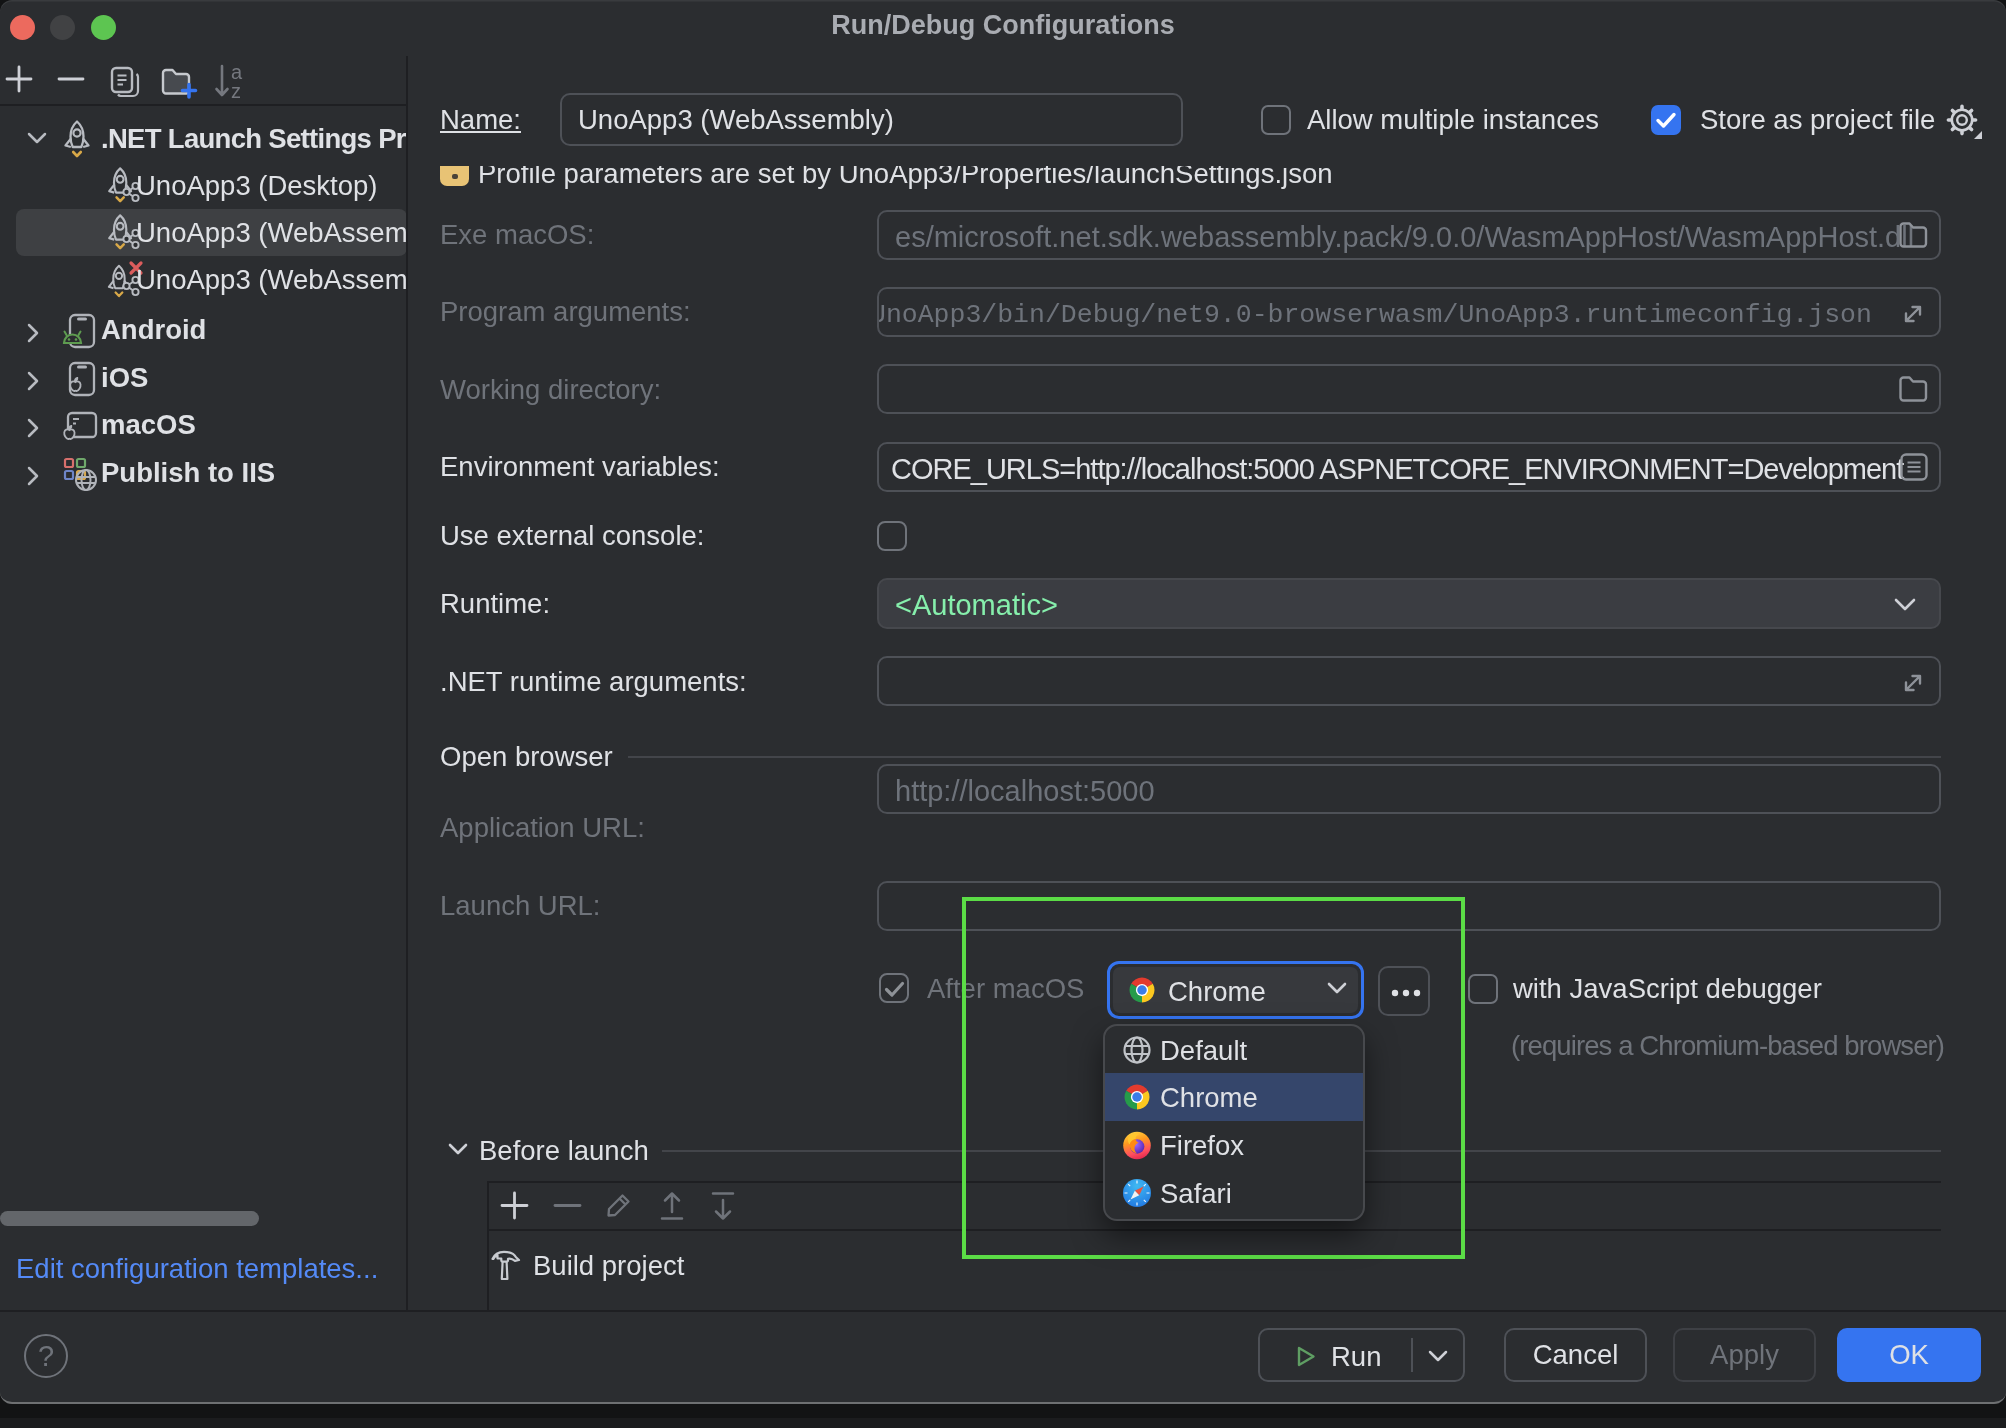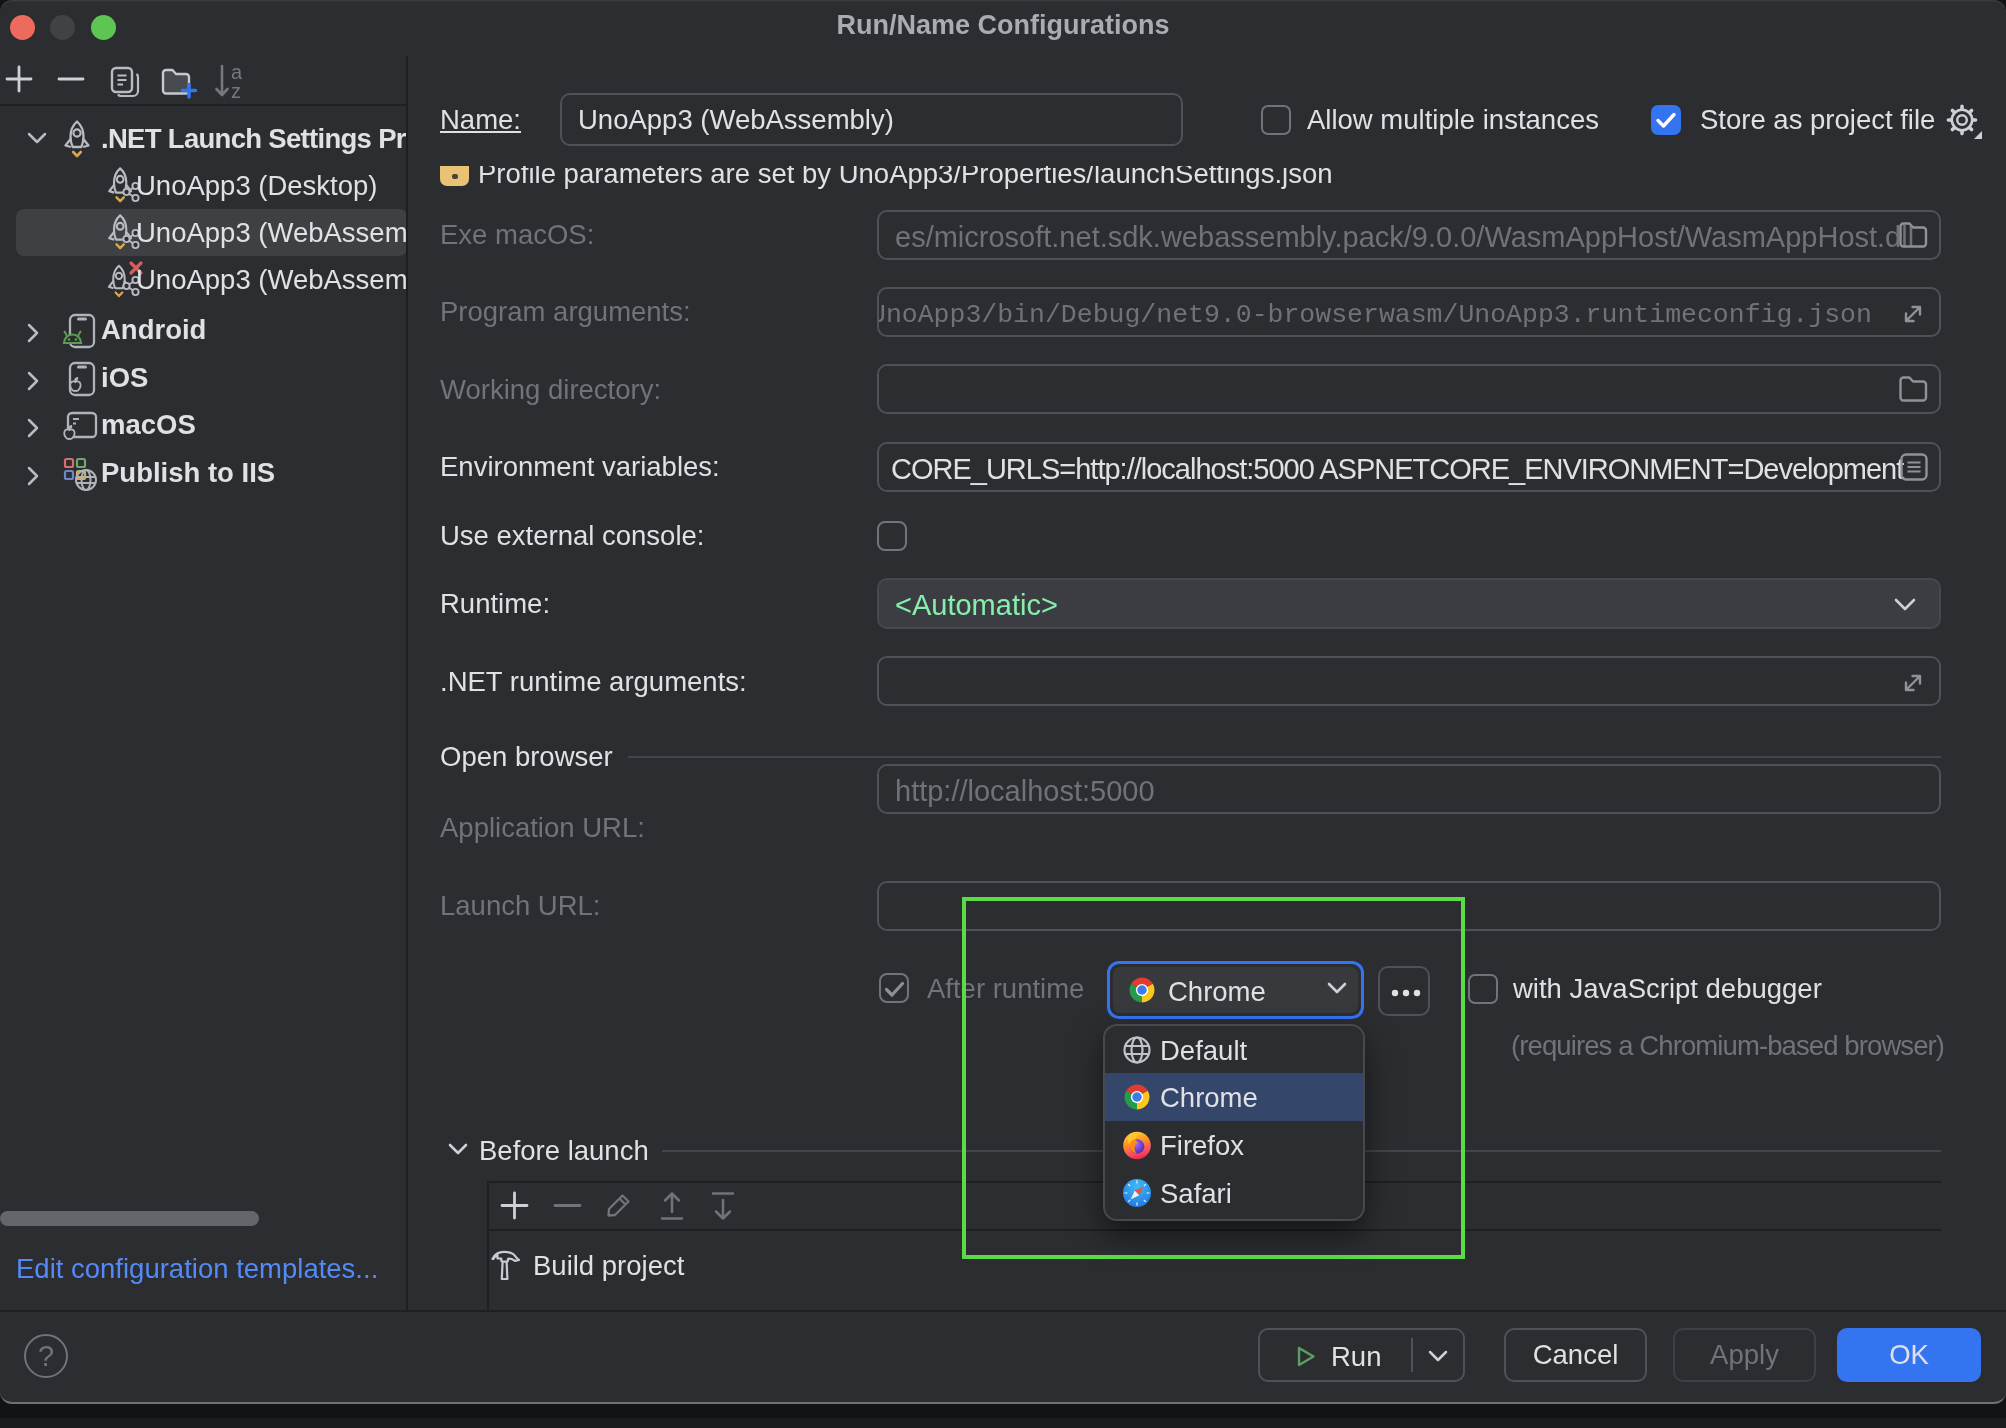--- a/index.html
+++ b/index.html
@@ -25,21 +25,21 @@
 </style>
 </head>
 <body>
 <div id="dialog">
 
   <div class="abs" style="left:22px;top:27px;width:0;height:0;">
     <div class="abs" style="left:-12px;top:-12px;width:25px;height:25px;border-radius:50%;background:#EC6A5E;"></div>
     <div class="abs" style="left:28px;top:-12px;width:25px;height:25px;border-radius:50%;background:#414244;"></div>
     <div class="abs" style="left:69px;top:-12px;width:25px;height:25px;border-radius:50%;background:#5DC551;"></div>
   </div>
-  <div class="lbl bold" id="title" style="left:0;width:2006px;text-align:center;top:8px;font-size:27px;color:#A9ACB2;">Run/Name Configurations</div>
+  <div class="lbl bold" id="title" style="left:0;width:2006px;text-align:center;top:8px;font-size:27px;color:#A9ACB2;">Run/Debug Configurations</div>
 
   <div id="ltoolbar">
     <svg style="left:5px;top:65px;" width="28" height="28" viewBox="0 0 28 28">
         <path d="M14 2 V26 M2 14 H26" stroke="#CED0D6" stroke-width="2.8" stroke-linecap="round"></path>
       </svg>
     <svg style="left:57px;top:65px;" width="28" height="28" viewBox="0 0 28 28">
         <path d="M2 14 H26" stroke="#CED0D6" stroke-width="2.8" stroke-linecap="round"></path>
       </svg>
     <svg style="left:110px;top:66px;" width="30" height="32" viewBox="0 0 30 32">
       <g fill="none" stroke="#B8BBC1" stroke-width="2.4" stroke-linejoin="round">
@@ -252,21 +252,21 @@
     </div>
 
     <div class="lbl dim" style="left:440px;top:889px;">Launch URL:</div>
     <div class="field" style="top:881px;"></div>
 
     <div class="cb" style="left:879px;top:973px;border-radius:8px;">
       <svg width="30" height="30" viewBox="0 0 30 30">
           <path d="M5.5 14.5 L11 20 L21.5 8.5" fill="none" stroke="#8E9297" stroke-width="3.2" stroke-linecap="round" stroke-linejoin="round"></path>
         </svg>
     </div>
-    <div class="lbl dim" style="left:927px;top:972px;">After runtime</div>
+    <div class="lbl dim" style="left:927px;top:972px;">After macOS</div>
 
     <div class="abs" style="left:1107px;top:961px;width:257px;height:58px;border:3px solid #3574F0;border-radius:12px;">
       <div class="abs" style="left:3px;top:3px;width:245px;height:46px;background:#37393D;border-radius:7px;"></div>
       <svg style="left:17px;top:11px;" width="30" height="30" viewBox="0 0 48 48">
           <use href="#chromesym"></use>
         </svg>
       <div class="lbl" style="left:58px;top:11px;">Chrome</div>
       <svg style="left:215px;top:17px;" width="24" height="16" viewBox="0 0 24 16">
           <path d="M4 3 L12 11 L20 3" fill="none" stroke="#CED0D6" stroke-width="2.6" stroke-linecap="round" stroke-linejoin="round"></path>
         </svg>

